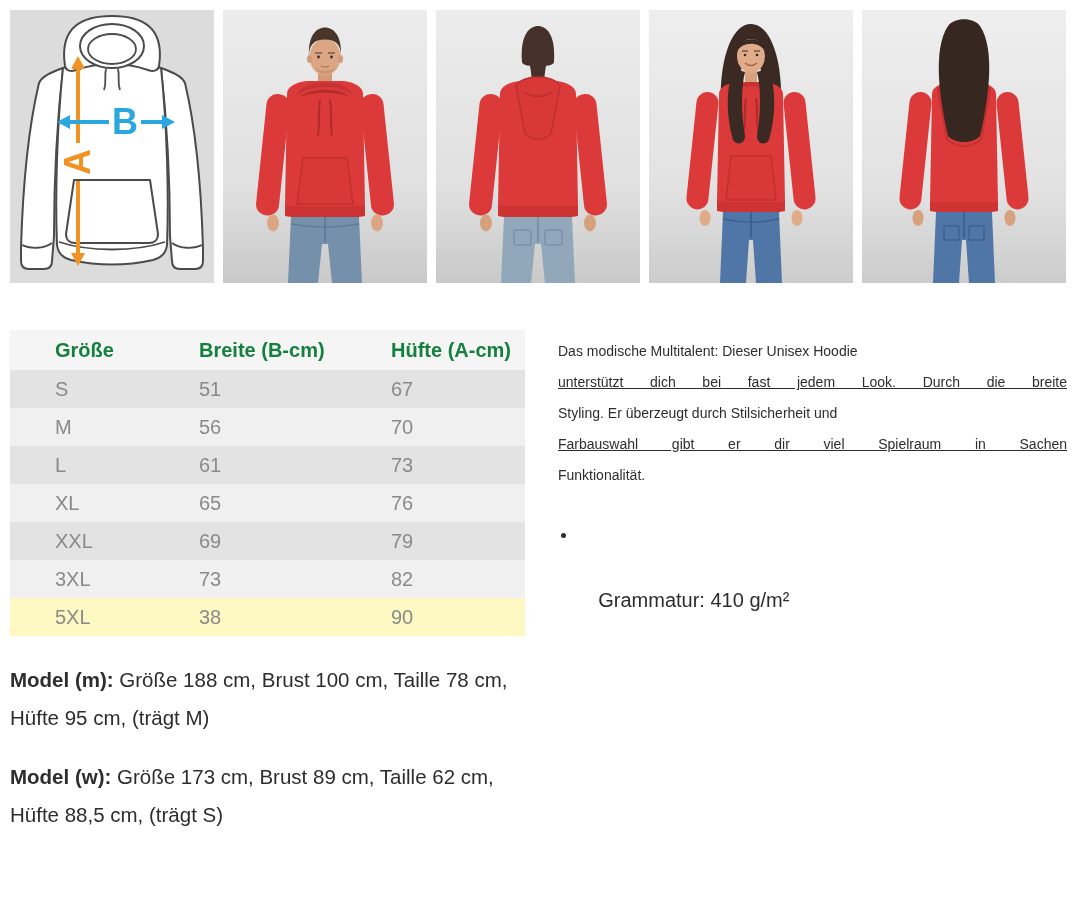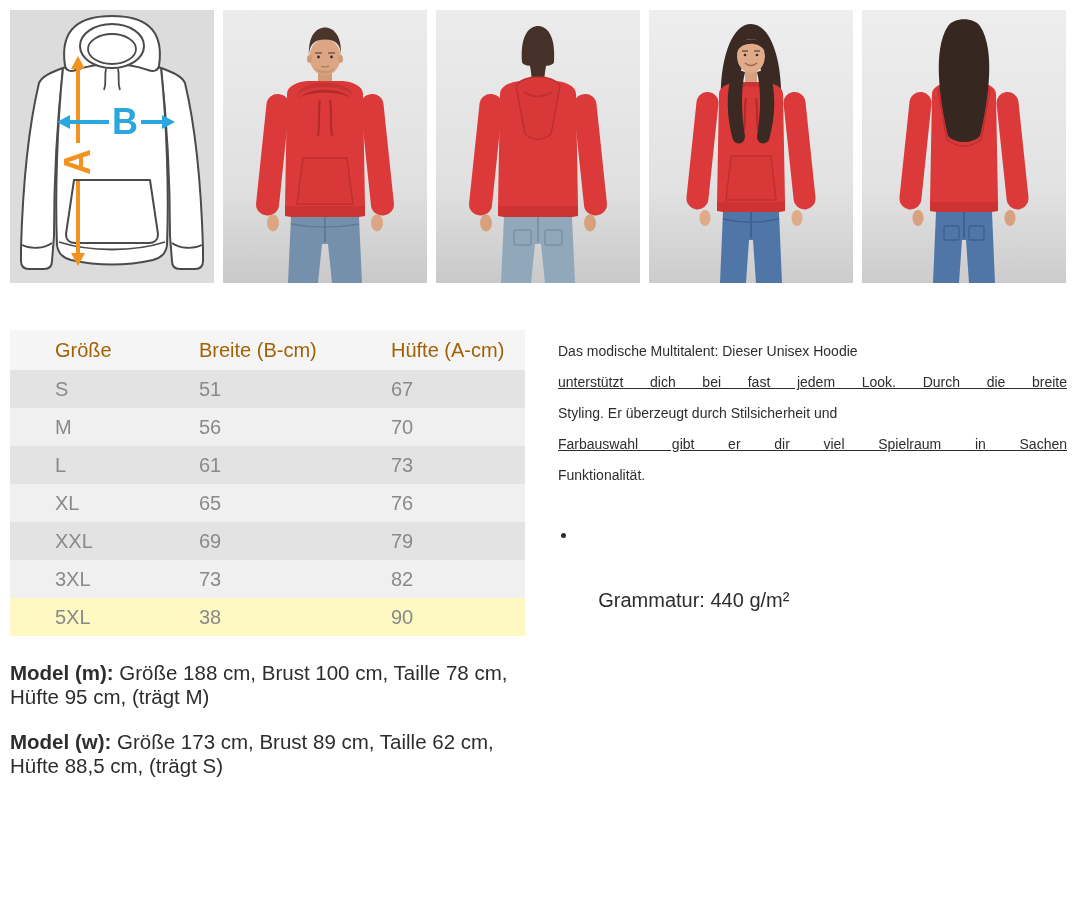--- a/index.html
+++ b/index.html
@@ -23,31 +23,31 @@
   .content { display: flex; margin-top: 47px; padding-left: 10px; }
   .left-col { width: 515px; }
   .right-col { width: 509px; margin-left: 33px; }
 
   
   .size-table {
     width: 515px; border-collapse: collapse; table-layout: fixed;
     font-size: 20px; color: #8a8a8a;
   }
   .size-table th {
-    font-weight: 400; color: #a16207; text-align: left;
+    font-weight: 700; color: #15803d; text-align: left;
     height: 40px; background: #f5f5f5;
   }
   .size-table td { height: 38px; }
   .size-table th:first-child, .size-table td:first-child { padding-left: 45px; }
   .size-table tbody tr:nth-child(odd) td { background: #e3e3e3; }
   .size-table tbody tr:nth-child(even) td { background: #f0f0f0; }
   .size-table tbody tr:last-child td { background: #fef9c3; }
 
   .tolerance { margin: 29px 0 0; font-size: 20.5px; line-height: 31px; }
-  .model-note { margin: 25px 0 0; font-size: 20.5px; line-height: 24px; }
+  .model-note { margin: 25px 0 0; font-size: 20.5px; line-height: 38px; }
   .model-note + .model-note { margin-top: 21px; }
   .model-note b { font-weight: 700; }
 
   
   .description { padding-top: 6px; font-size: 14px; line-height: 31px; }
   .desc-line { min-height: 31px; }
   .desc-line.just { text-align: justify; text-align-last: justify; text-decoration: underline; }
   .features {
     list-style: none; margin: 29px 0 0; padding: 0;
     font-size: 20px; line-height: 32px;
@@ -317,21 +317,21 @@
   <div class="desc-line">Styling. Er überzeugt durch Stilsicherheit und</div>
 
   <div class="desc-line just">Farbauswahl gibt er dir viel Spielraum in Sachen</div>
 
   <div class="desc-line">Funktionalität.</div>
 </div>
       <ul class="features">
 
   <li>
     <span class="dot"></span>
-    <span class="feature-text">Grammatur: 440 g/m²</span>
+    <span class="feature-text">Grammatur: 410 g/m²</span>
     <div class="subs"></div>
   </li>
 
   <li>
     
     
     <div class="subs"></div>
   </li>
 
 </ul>

